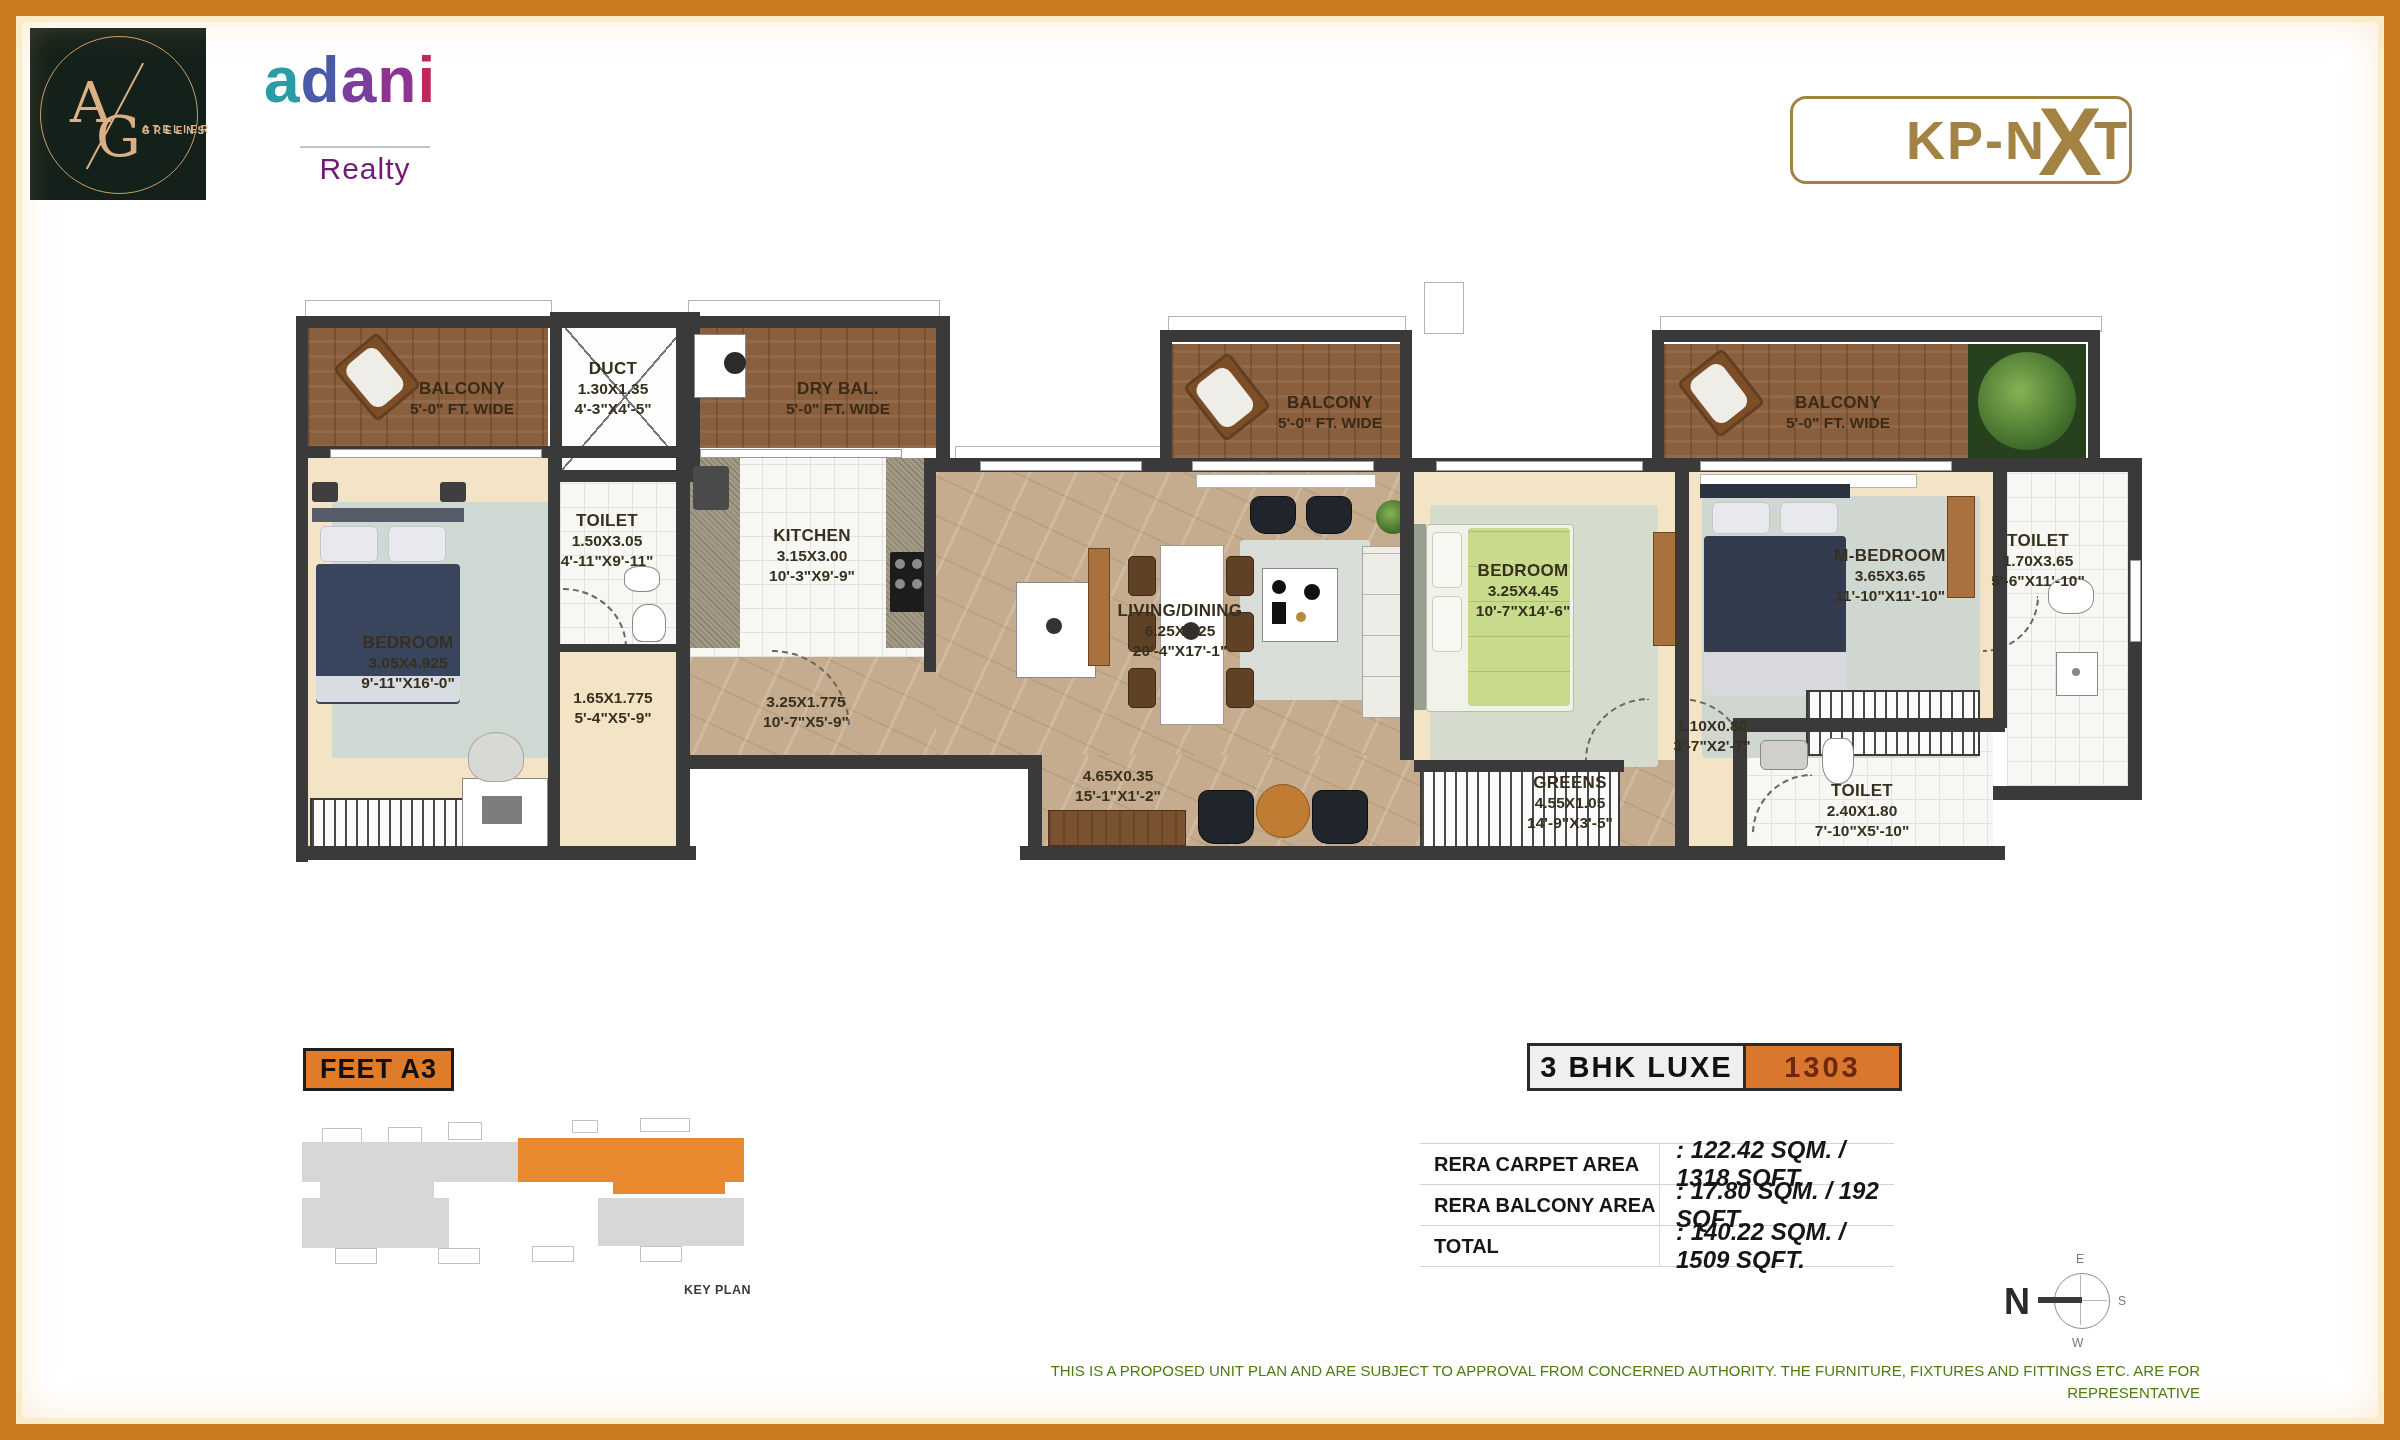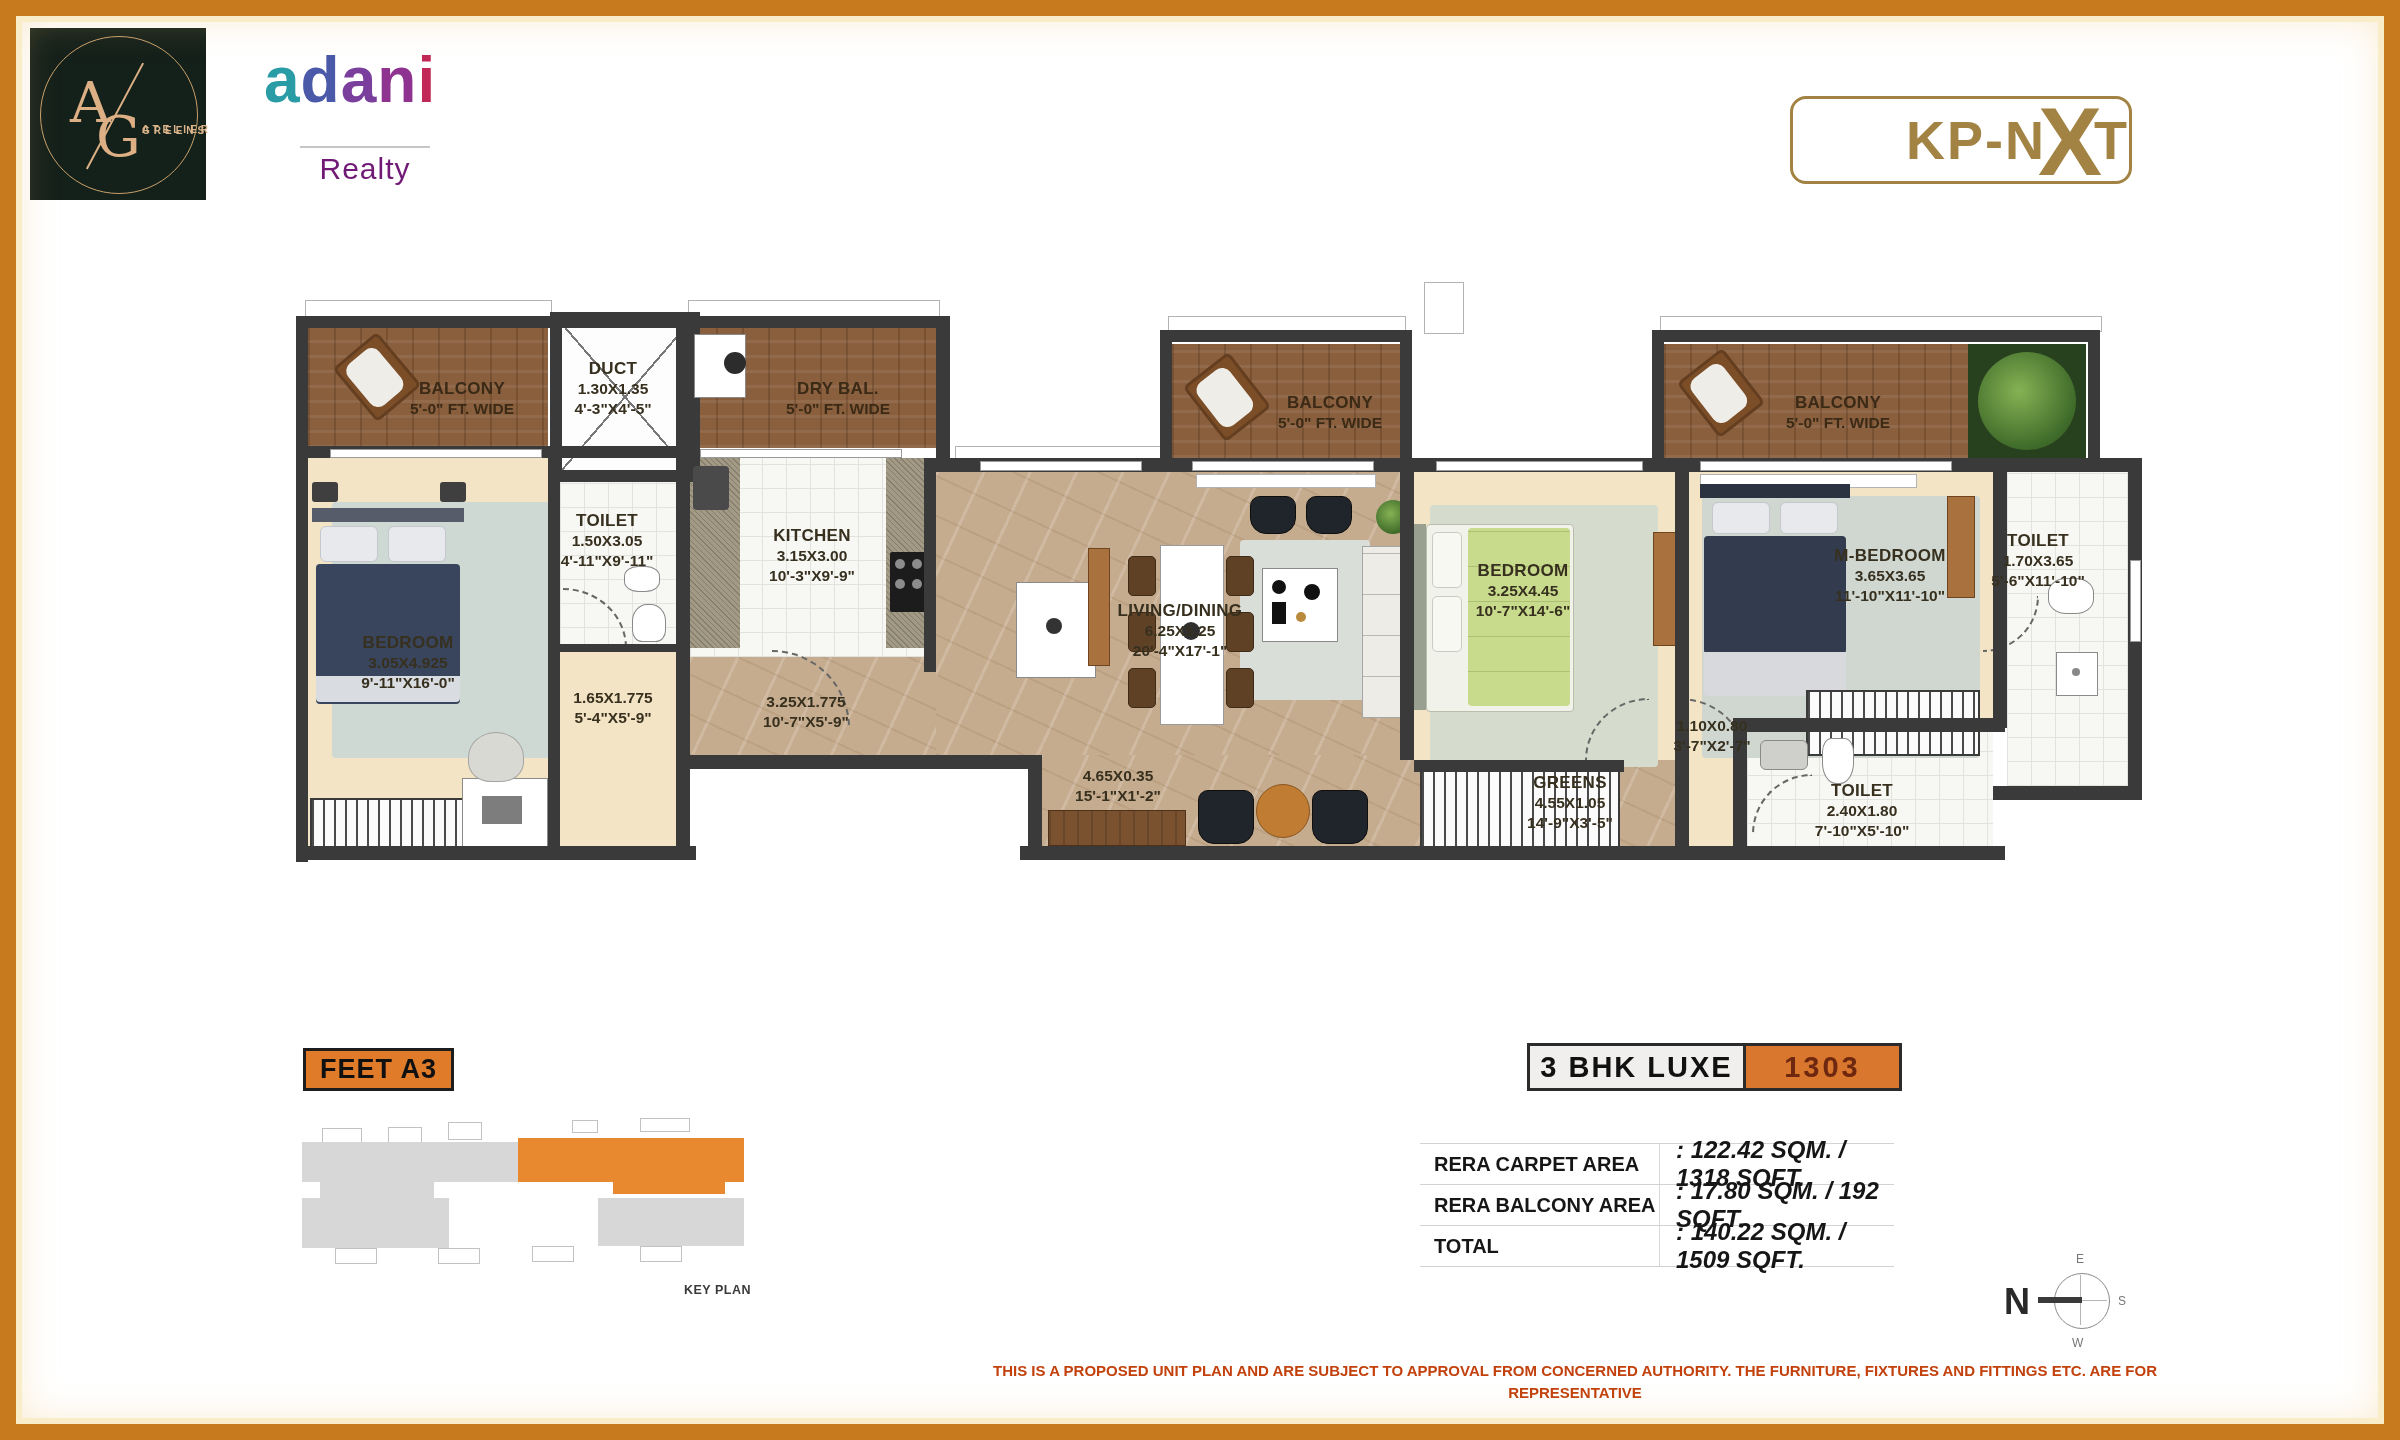--- a/index.html
+++ b/index.html
@@ -80,22 +80,22 @@
   .areas{position:absolute;left:1420px;top:1143px;width:474px;z-index:5;border-top:1px solid #d2d2d2;}
   .arow{display:flex;height:40px;border-bottom:1px solid #d2d2d2;align-items:center;}
   .alabel{width:225px;padding-left:14px;font-size:20px;font-weight:bold;color:#161616;border-right:1px solid #d8d8d8;height:100%;display:flex;align-items:center;}
   .avalue{flex:1;padding-left:16px;font-size:24px;font-weight:bold;color:#161616;font-style:italic;}
   .compass-circle{position:absolute;left:2054px;top:1273px;width:54px;height:54px;border:1.5px solid #8a8a8a;border-radius:50%;z-index:5;}
   .compass-n{position:absolute;left:2004px;top:1281px;font-size:36px;font-weight:bold;color:#2a2a2a;z-index:5;}
   .compass-needle{position:absolute;left:2038px;top:1297px;width:44px;height:6px;background:#3a3a3a;z-index:6;}
   .compass-s{position:absolute;font-size:12px;color:#777;z-index:5;}
   .compass-vline{position:absolute;left:2080px;top:1275px;width:1px;height:50px;background:#b5b5b5;z-index:5;}
   .compass-hline{position:absolute;left:2082px;top:1300px;width:25px;height:1px;background:#b5b5b5;z-index:5;}
-  .disclaimer{position:absolute;left:950px;top:1360px;width:1250px;text-align:center;font-size:15px;font-weight:bold;
-              color:#c2410c;line-height:22px;z-index:5;}
+  .disclaimer{position:absolute;left:950px;top:1360px;width:1250px;text-align:right;font-size:15px;font-weight:normal;
+              color:#4d7c0f;line-height:22px;z-index:5;}
   .hob{position:absolute;z-index:8;background:#1c1c1c;border-radius:2px;}
   .hob i{position:absolute;width:10px;height:10px;border-radius:50%;background:#8c8c8c;display:block;}
   .chair{position:absolute;z-index:8;background:#5f4126;border:1px solid #3e2a16;border-radius:5px;}
   .tubchair{position:absolute;z-index:8;background:#20252c;border:1px solid #0e0e0e;border-radius:10px 10px 16px 16px;}
 </style>
 </head>
 <body>
 
 <div class="canvas">
   <div class="frame"></div>

